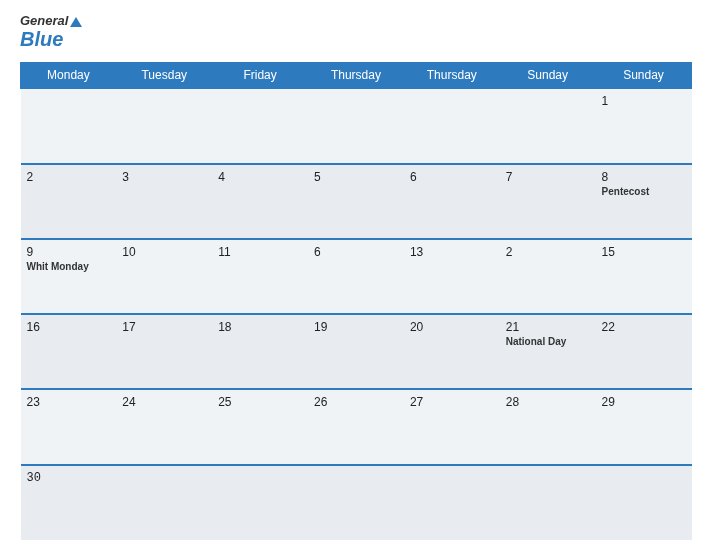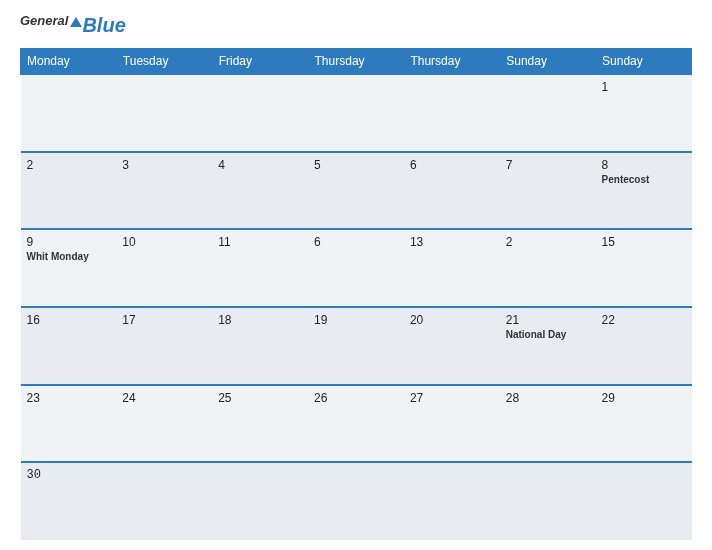--- a/index.html
+++ b/index.html
@@ -18,21 +18,21 @@
       width: 100%;
       display: flex;
       align-items: center;
       justify-content: space-between;
       margin-bottom: 8px;
       padding: 4px 0;
     }
 
     .logo {
       display: flex;
-      flex-direction: row;
+      flex-direction: column;
       align-items: flex-start;
       line-height: 1.1;
     }
     .logo-general {
       font-size: 13px;
       color: #333;
       font-style: italic;
       font-weight: bold;
     }
     .logo-blue {
@@ -73,21 +73,21 @@
 
     .calendar thead tr {
       background-color: #2e7abf;
     }
 
     .calendar thead th {
       color: #fff;
       font-size: 12px;
       font-weight: normal;
       padding: 5px 6px;
-      text-align: left;
+      text-align: center;
       border: 1px solid #2e7abf;
     }
 
     .calendar tbody tr {
       height: 68px;
       vertical-align: top;
     }
 
     .calendar tbody td {
       border-top: 2px solid #2e7abf;

